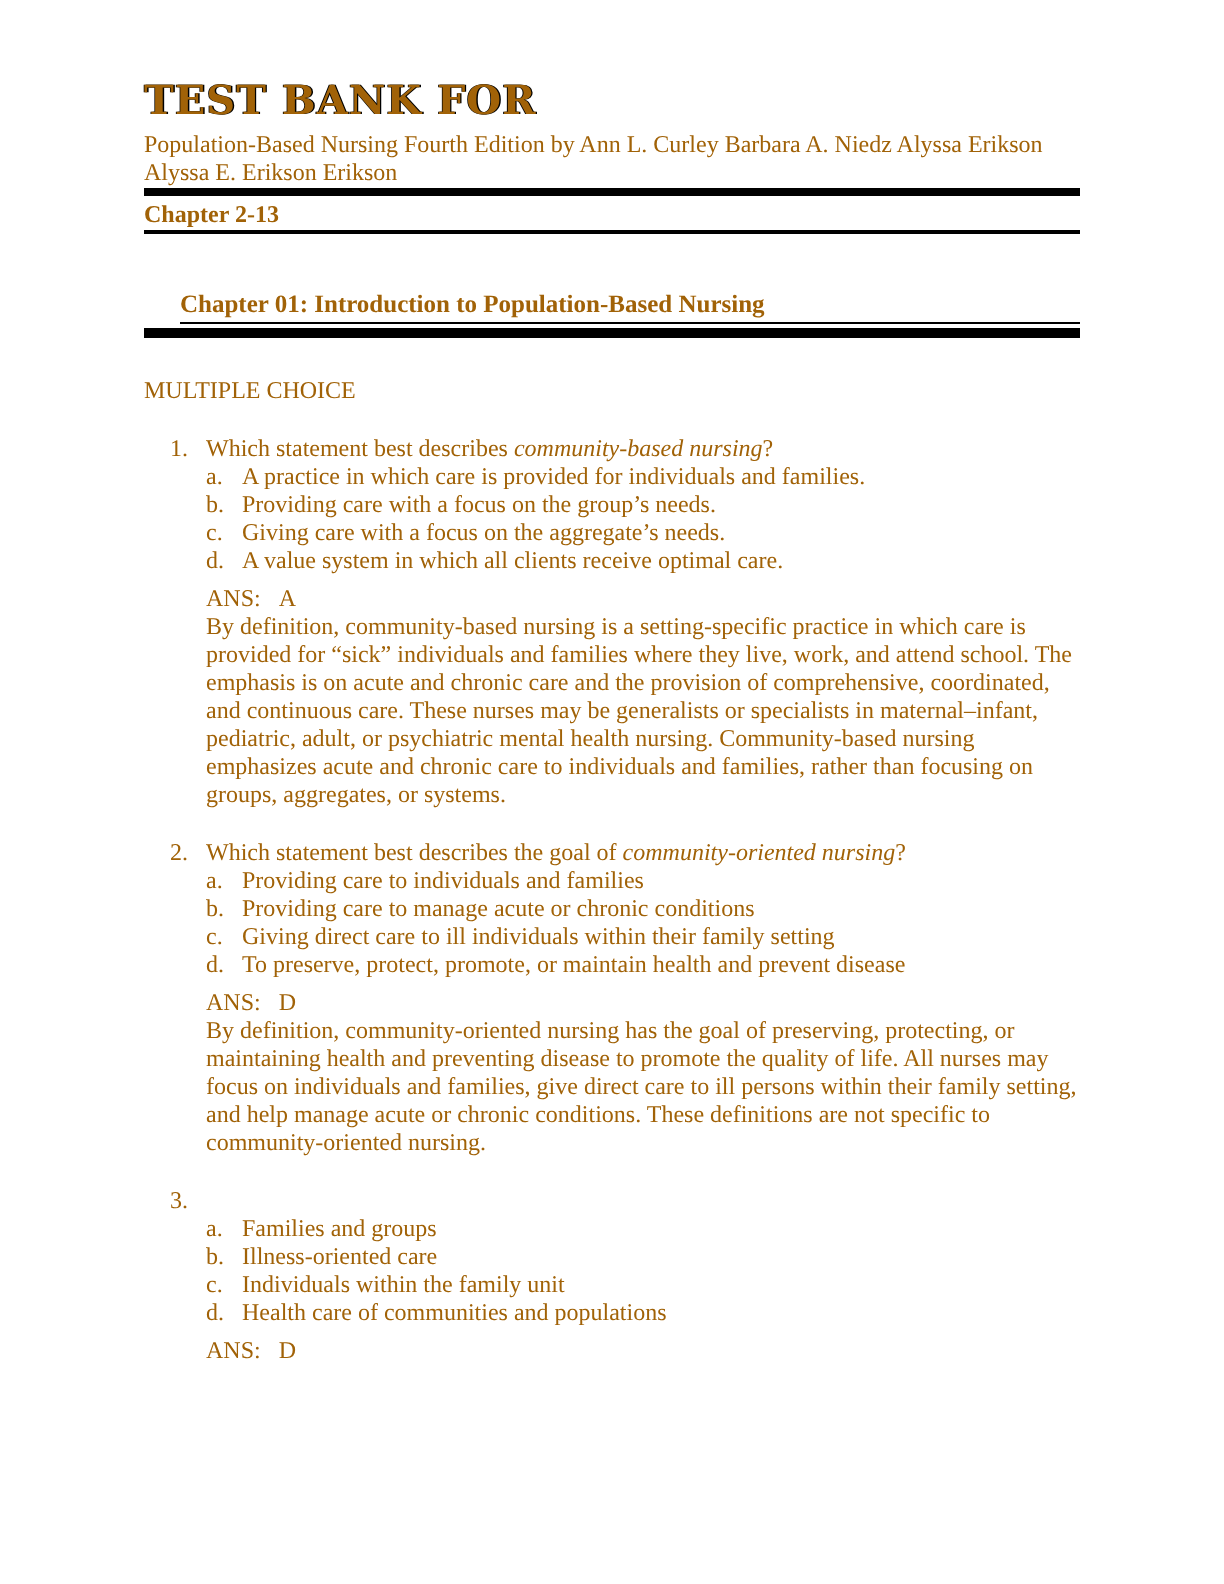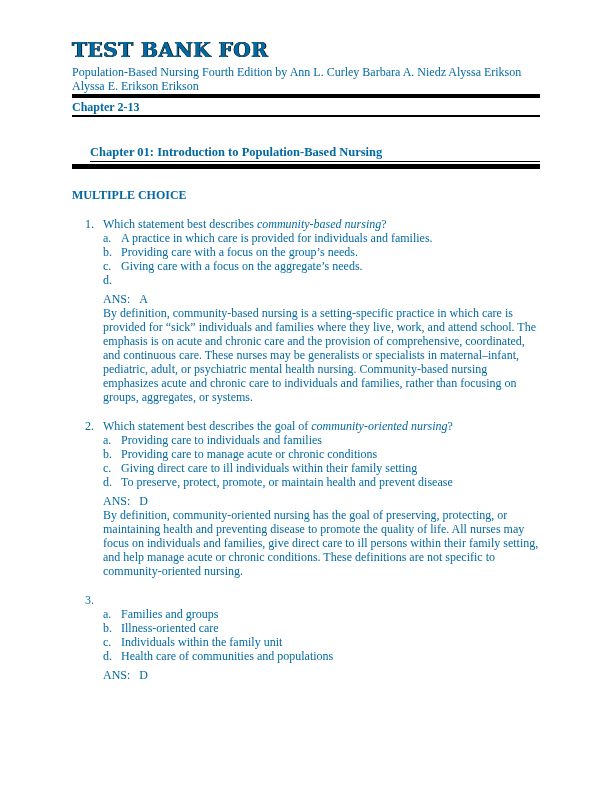--- a/index.html
+++ b/index.html
@@ -1,34 +1,34 @@
 <!DOCTYPE html>
 <html><head>
 <meta charset="utf-8">
 <style>
   html,body { margin:0; padding:0; background:#ffffff; }
   .page {
     position:relative; width:612px; height:792px; background:#ffffff;
     box-sizing:border-box; padding:40px 72px 0 72px; overflow:hidden;
-    font-family:"Liberation Serif", serif; font-size:12px; line-height:14px; color:#0369a1;
+    font-family:"Liberation Serif", serif; font-size:12px; line-height:14px; color:#a16207;
   }
   .bank-title {
     margin:0; font-family:"DejaVu Serif", serif; font-weight:bold;
     font-size:20px; line-height:20px; letter-spacing:0.5px;
     text-shadow:0.7px 0 0 #000, -0.4px 0 0 #000;
   }
   .subtitle { margin-top:5px; }
   .bar-thick { height:4px; background:#000; margin-top:1px; }
   .chapter-range { font-weight:bold; padding:2px 0 1px 0; border-bottom:2px solid #000; }
   .chapter-heading {
     margin:28px 0 0 18px; font-size:12.5px; line-height:14px; font-weight:bold;
     padding-bottom:2px; border-bottom:1px solid #000;
   }
   .bar-thick2 { height:5px; background:#000; margin-top:2px; }
-  .section-heading { margin:19px 0 0 0; font-size:12px; line-height:14px; font-weight:bold; }
+  .section-heading { margin:19px 0 0 0; font-size:12px; line-height:14px; font-weight:normal; }
   .question { margin:15px 0 0 13px; }
   .stem-row { display:flex; }
   .qnum { width:18px; flex:none; }
   .stem .b { font-weight:normal; }
   .stem .i { font-style:italic; }
   .opt-row { display:flex; margin-left:18px; }
   .opt-letter { width:18px; flex:none; }
   .ans-row { margin-left:18px; margin-top:5px; }
   .ans-value { margin-left:9px; }
   .rationale { margin-left:18px; width:437px; }
@@ -65,20 +65,21 @@
     <div class="opt-row">
       <span class="opt-letter">b.</span>
       <span class="opt-text">Providing care with a focus on the group’s needs.</span>
     </div>
     <div class="opt-row">
       <span class="opt-letter">c.</span>
       <span class="opt-text">Giving care with a focus on the aggregate’s needs.</span>
     </div>
     <div class="opt-row">
       <span class="opt-letter">d.</span>
+      <span class="opt-text">A value system in which all clients receive optimal care.</span>
     </div>
     <div class="ans-row">
       <span class="ans-label">ANS:</span><span class="ans-value">A</span>
     </div>
     <div class="rationale">By definition, community-based nursing is a setting-specific practice in which care is provided for “sick” individuals and families where they live, work, and attend school. The emphasis is on acute and chronic care and the provision of comprehensive, coordinated, and continuous care. These nurses may be generalists or specialists in maternal–infant, pediatric, adult, or psychiatric mental health nursing. Community-based nursing emphasizes acute and chronic care to individuals and families, rather than focusing on groups, aggregates, or systems.</div>
   </div>
 
   <div class="question">
     <div class="stem-row">
       <span class="qnum">2.</span>

